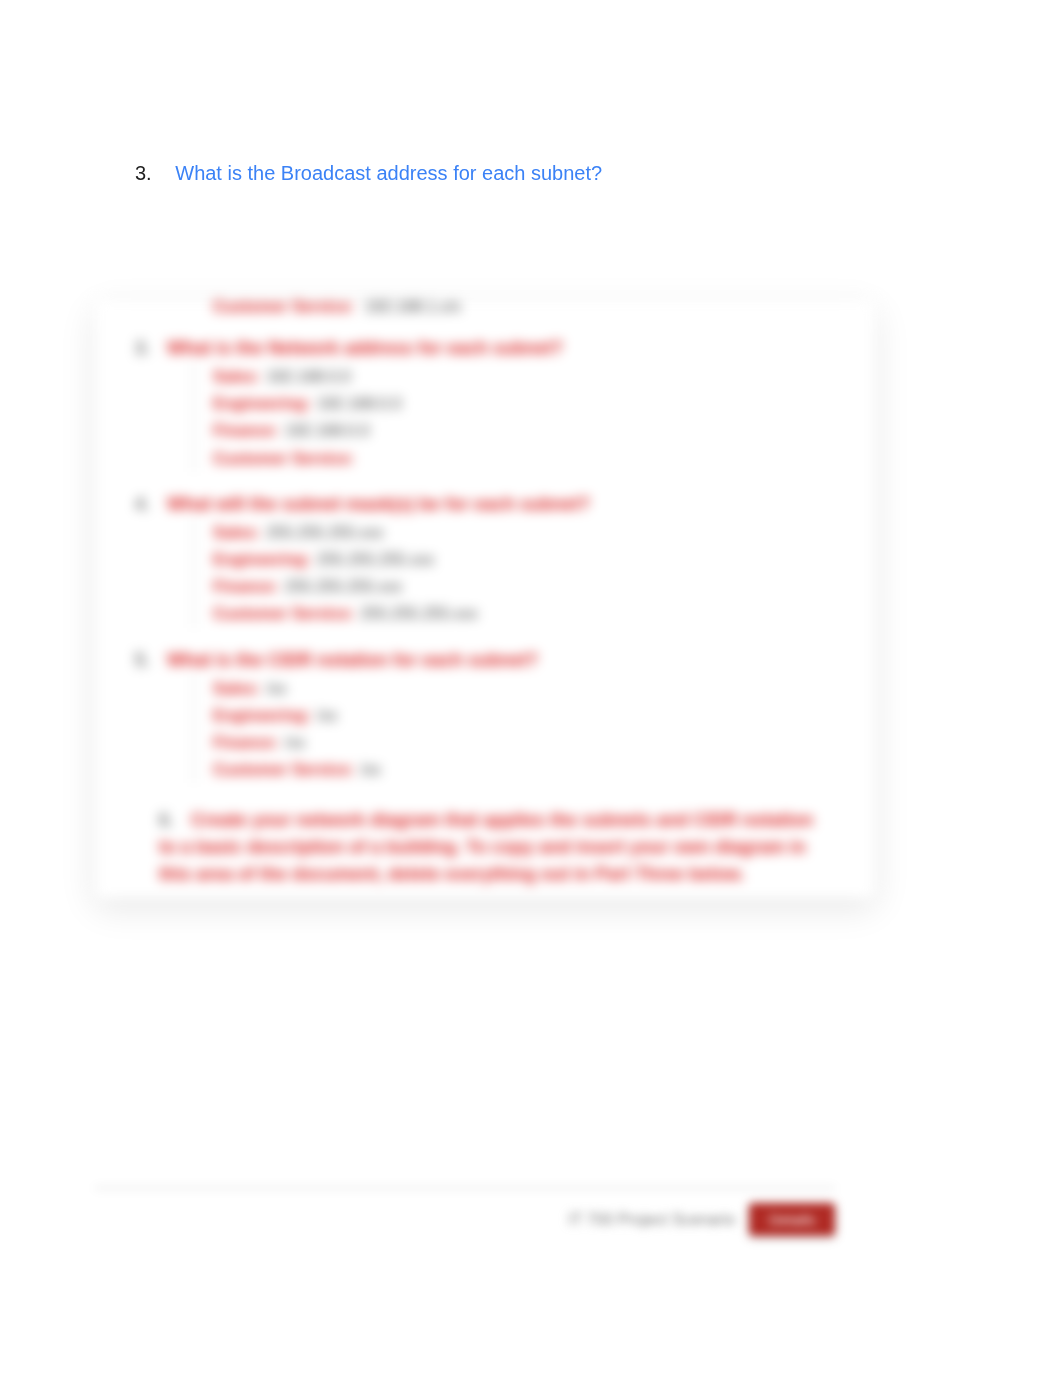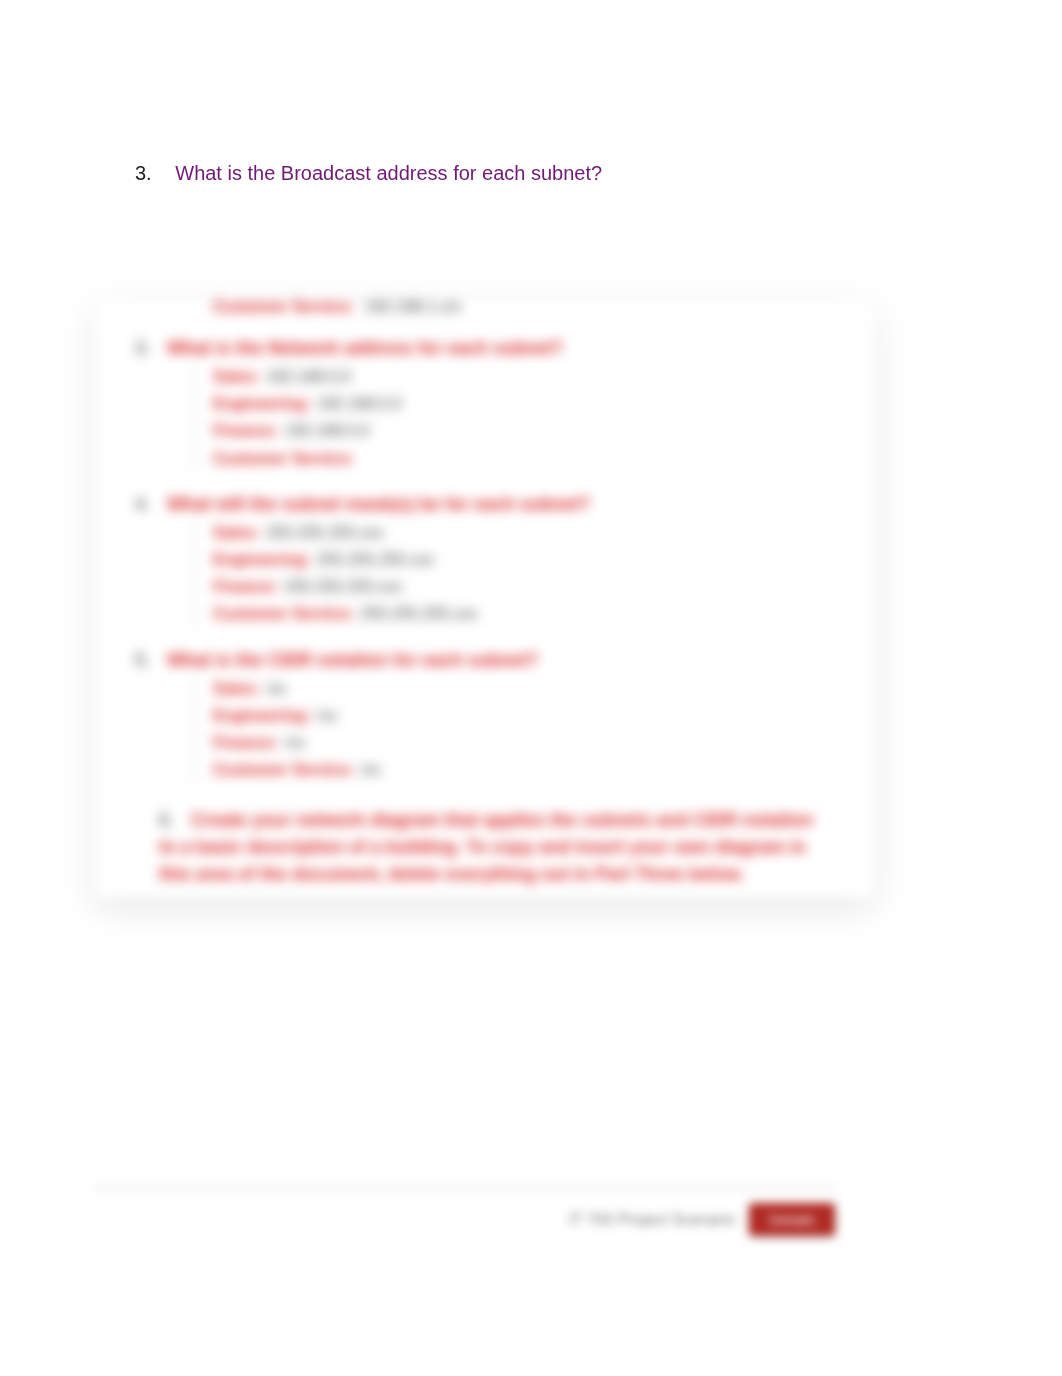--- a/index.html
+++ b/index.html
@@ -23,21 +23,21 @@
     left: 135px;
     font-size: 20px;
     line-height: 1.3;
     font-family: Verdana, Geneva, sans-serif;
   }
   .clear-question .num {
     color: #222;
     margin-right: 18px;
   }
   .clear-question .text {
-    color: #701a75;
+    color: #3b82f6;
   }
 
   
   .blur-card {
     position: absolute;
     top: 300px;
     left: 95px;
     width: 740px;
     height: 560px;
     border-radius: 8px;

